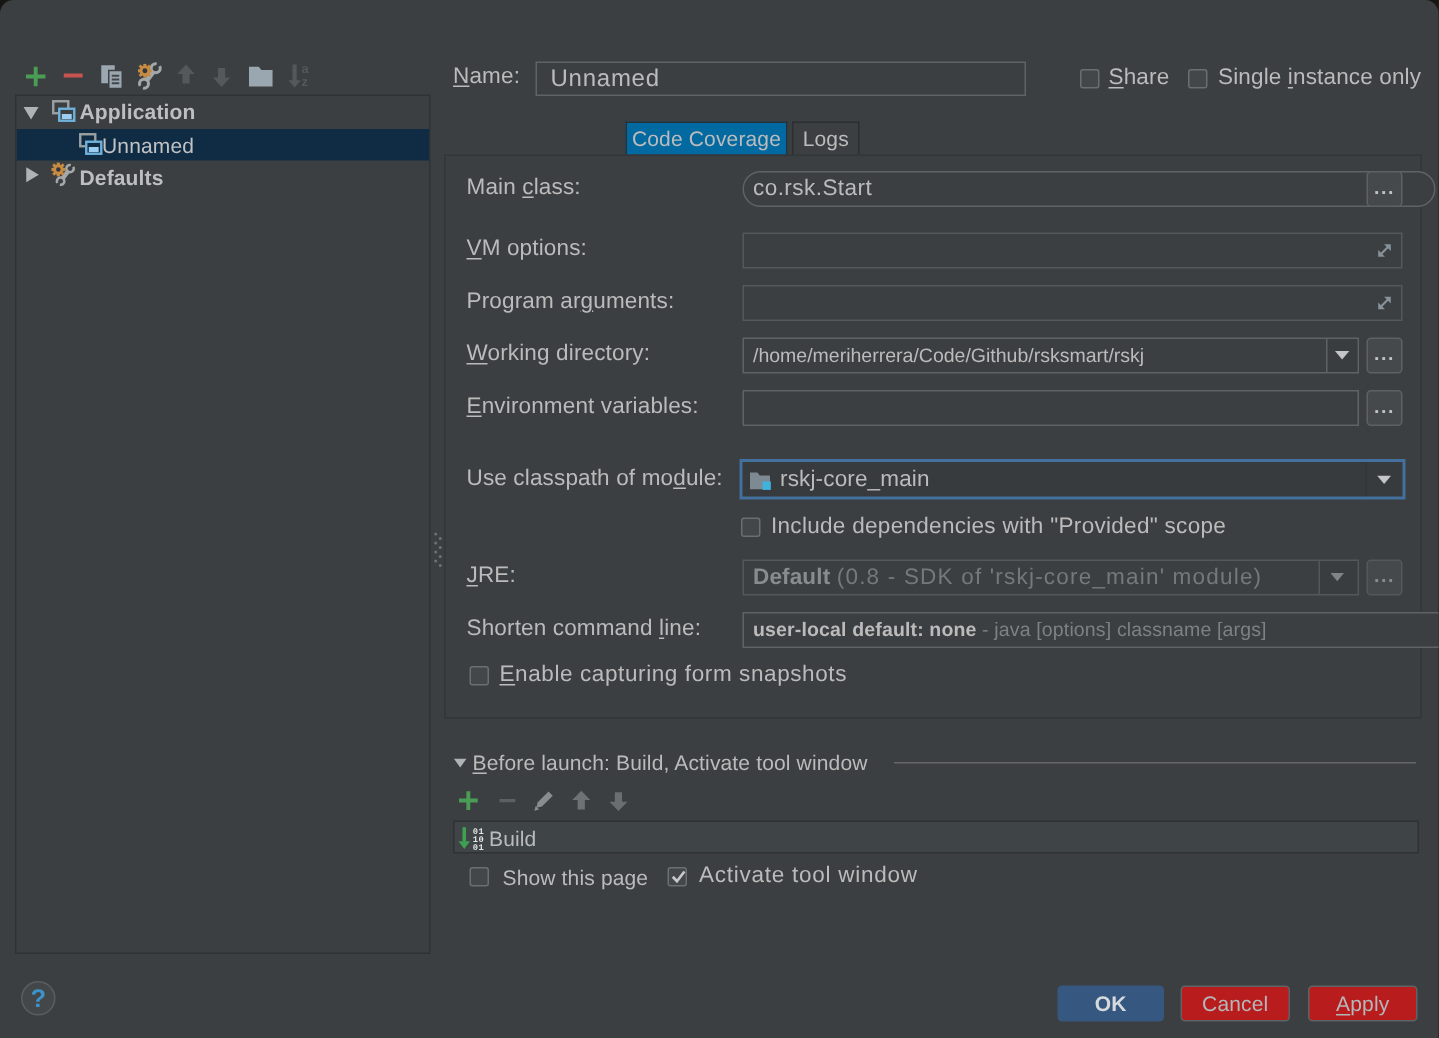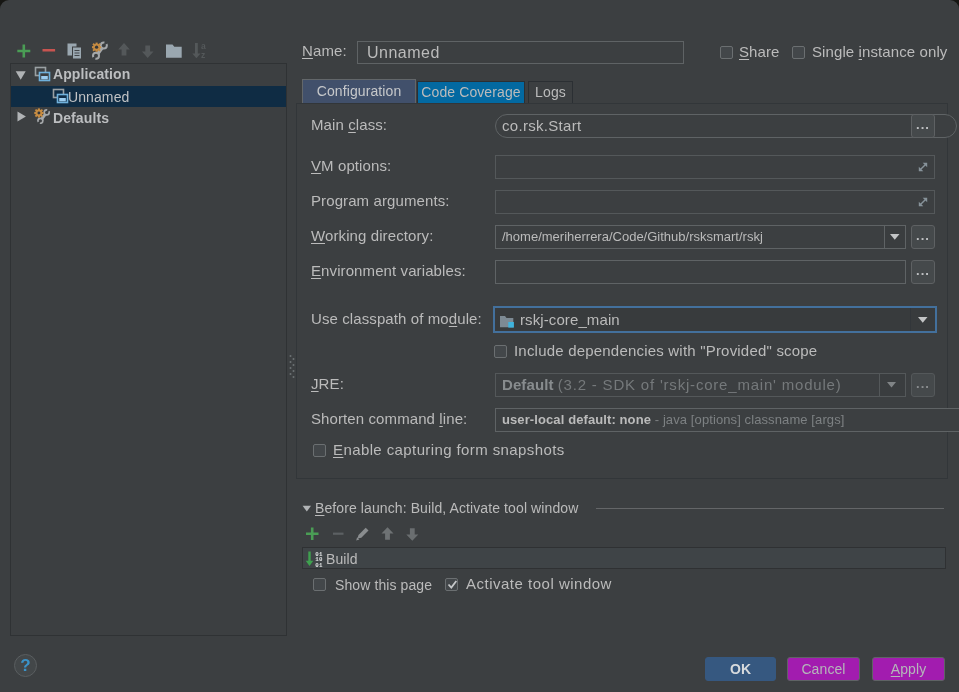--- a/index.html
+++ b/index.html
@@ -20,21 +20,21 @@
 .lbl { position:absolute; height:16px; line-height:16px; white-space:nowrap; }
 .field { position:absolute; border:1px solid #5f6365; background:#3c3f41; color:#bbbbbb;
   line-height:21px; padding-left:6px; white-space:nowrap; overflow:hidden; }
 .field.dis { border-color:#54585a; }
 .dots { position:absolute; width:24px; height:24px; border:1px solid #5e6163; background:#45494b;
   color:#c0c2c4; text-align:center; line-height:20px; border-radius:3px; font-size:13px; font-weight:bold; letter-spacing:1px; }
 .cb { position:absolute; width:13px; height:13px; border:1px solid #6b6f71; background:#43474a; border-radius:2px; }
 .arrowbox { position:absolute; top:0; right:0; width:26px; height:100%; border-left:1px solid #5f6365; background:#3a3d3f; }
 .arrowbox svg { position:absolute; left:7px; top:50%; margin-top:-3px; }
 u { text-decoration:underline; text-underline-offset:2px; }
-.btn { position:absolute; height:24px; border:1px solid #5f6365; background:#a21caf; border-radius:3px;
+.btn { position:absolute; height:24px; border:1px solid #5f6365; background:#b91c1c; border-radius:3px;
   text-align:center; line-height:22px; color:#b4b7b9; }
 </style>
 </head>
 <body>
 <div id="win">
 
   <svg class="abs" style="left:10px; top:40px;" width="200" height="21" viewBox="0 0 200 21">
 
     <path d="M13.8 4.5 v13 M7.3 11 h13" stroke="#4a9d55" stroke-width="2.6" fill="none"></path>
 
@@ -144,21 +144,20 @@
   </div>
 
   <div class="lbl" style="left:302px; top:43px; font-size:15px;"><u>N</u>ame:</div>
   <div class="field" style="left:357px; top:41px; width:327px; height:23px; padding-left:9px; font-size:16px; letter-spacing:0.5px;">Unnamed</div>
   <div class="cb" style="left:720px; top:46px;"></div>
   <div class="lbl" style="left:739px; top:44px; font-size:15px;"><u>S</u>hare</div>
   <div class="cb" style="left:792px; top:46px;"></div>
   <div class="lbl" style="left:812px; top:44px; font-size:15px;">Single <u>i</u>nstance only</div>
 
   <div class="abs" id="tabs" style="left:296px; top:79px; width:652px; height:24px; font-size:14px; white-space:nowrap;">
-    <div class="abs" style="left:6px; top:0; width:114px; height:24px; background:#41506b; border:1px solid #63676a; border-bottom:none; text-align:center; line-height:23px; color:#c6c8ca;">Configuration</div>
     <div class="abs" style="left:121px; top:2px; width:108px; height:22px; background:#0369a1; border:1px solid #2b2f33; border-bottom:none; text-align:center; line-height:21px;">Code Coverage</div>
     <div class="abs" style="left:232px; top:2px; width:45px; height:22px; background:#3c3f41; border:1px solid #2b2f33; border-bottom:none; text-align:center; line-height:21px;">Logs</div>
   </div>
 
   <div class="abs" style="left:296px; top:103px; width:652px; height:376px; border:1px solid #323639;"></div>
   <div class="abs" id="form">
     <div class="lbl" style="left:311px; top:117px;">Main <u>c</u>lass:</div>
     <div class="field" style="left:495px; top:114px; width:462px; height:24px; letter-spacing:0.3px;border-radius:12px;">co.rsk.Start</div>
     <div class="dots" style="left:911px; top:114px;">...</div>
 
@@ -200,21 +199,21 @@
           <svg width="10" height="6" viewBox="0 0 10 6">
             <path d="M0 0 h9.5 l-4.75 5.7 z" fill="#c3c5c6"></path>
           </svg>
         </div>
     </div>
 
     <div class="cb" style="left:494px; top:345px;"></div>
     <div class="lbl" style="left:514px; top:343px; letter-spacing:0.2px;">Include dependencies with "Provided" scope</div>
 
     <div class="lbl" style="left:311px; top:376px;"><u>J</u>RE:</div>
-    <div class="field dis" style="left:495px; top:373px; width:411px; height:24px; color:#888c8e;"><b>Default</b> <span style="color:#75797b; letter-spacing:0.8px;">(3.2 - SDK of 'rskj-core_main' module)</span>
+    <div class="field dis" style="left:495px; top:373px; width:411px; height:24px; color:#888c8e;"><b>Default</b> <span style="color:#75797b; letter-spacing:0.8px;">(0.8 - SDK of 'rskj-core_main' module)</span>
       <div class="arrowbox" style="border-left-color:#54585a;">
           <svg width="10" height="6" viewBox="0 0 10 6">
             <path d="M0 0 h9 l-4.5 5.5 z" fill="#808486"></path>
           </svg>
         </div>
     </div>
     <div class="dots" style="left:911px; top:373px; border-color:#54585a; color:#8b8e90;">...</div>
 
     <div class="lbl" style="left:311px; top:411px;">Shorten command <u>l</u>ine:</div>
     <div class="field" style="left:495px; top:408px; width:532px; height:24px; font-size:13px;"><b>user-local default: none</b><span style="color:#7d8183;"> - java [options] classname [args]</span>

